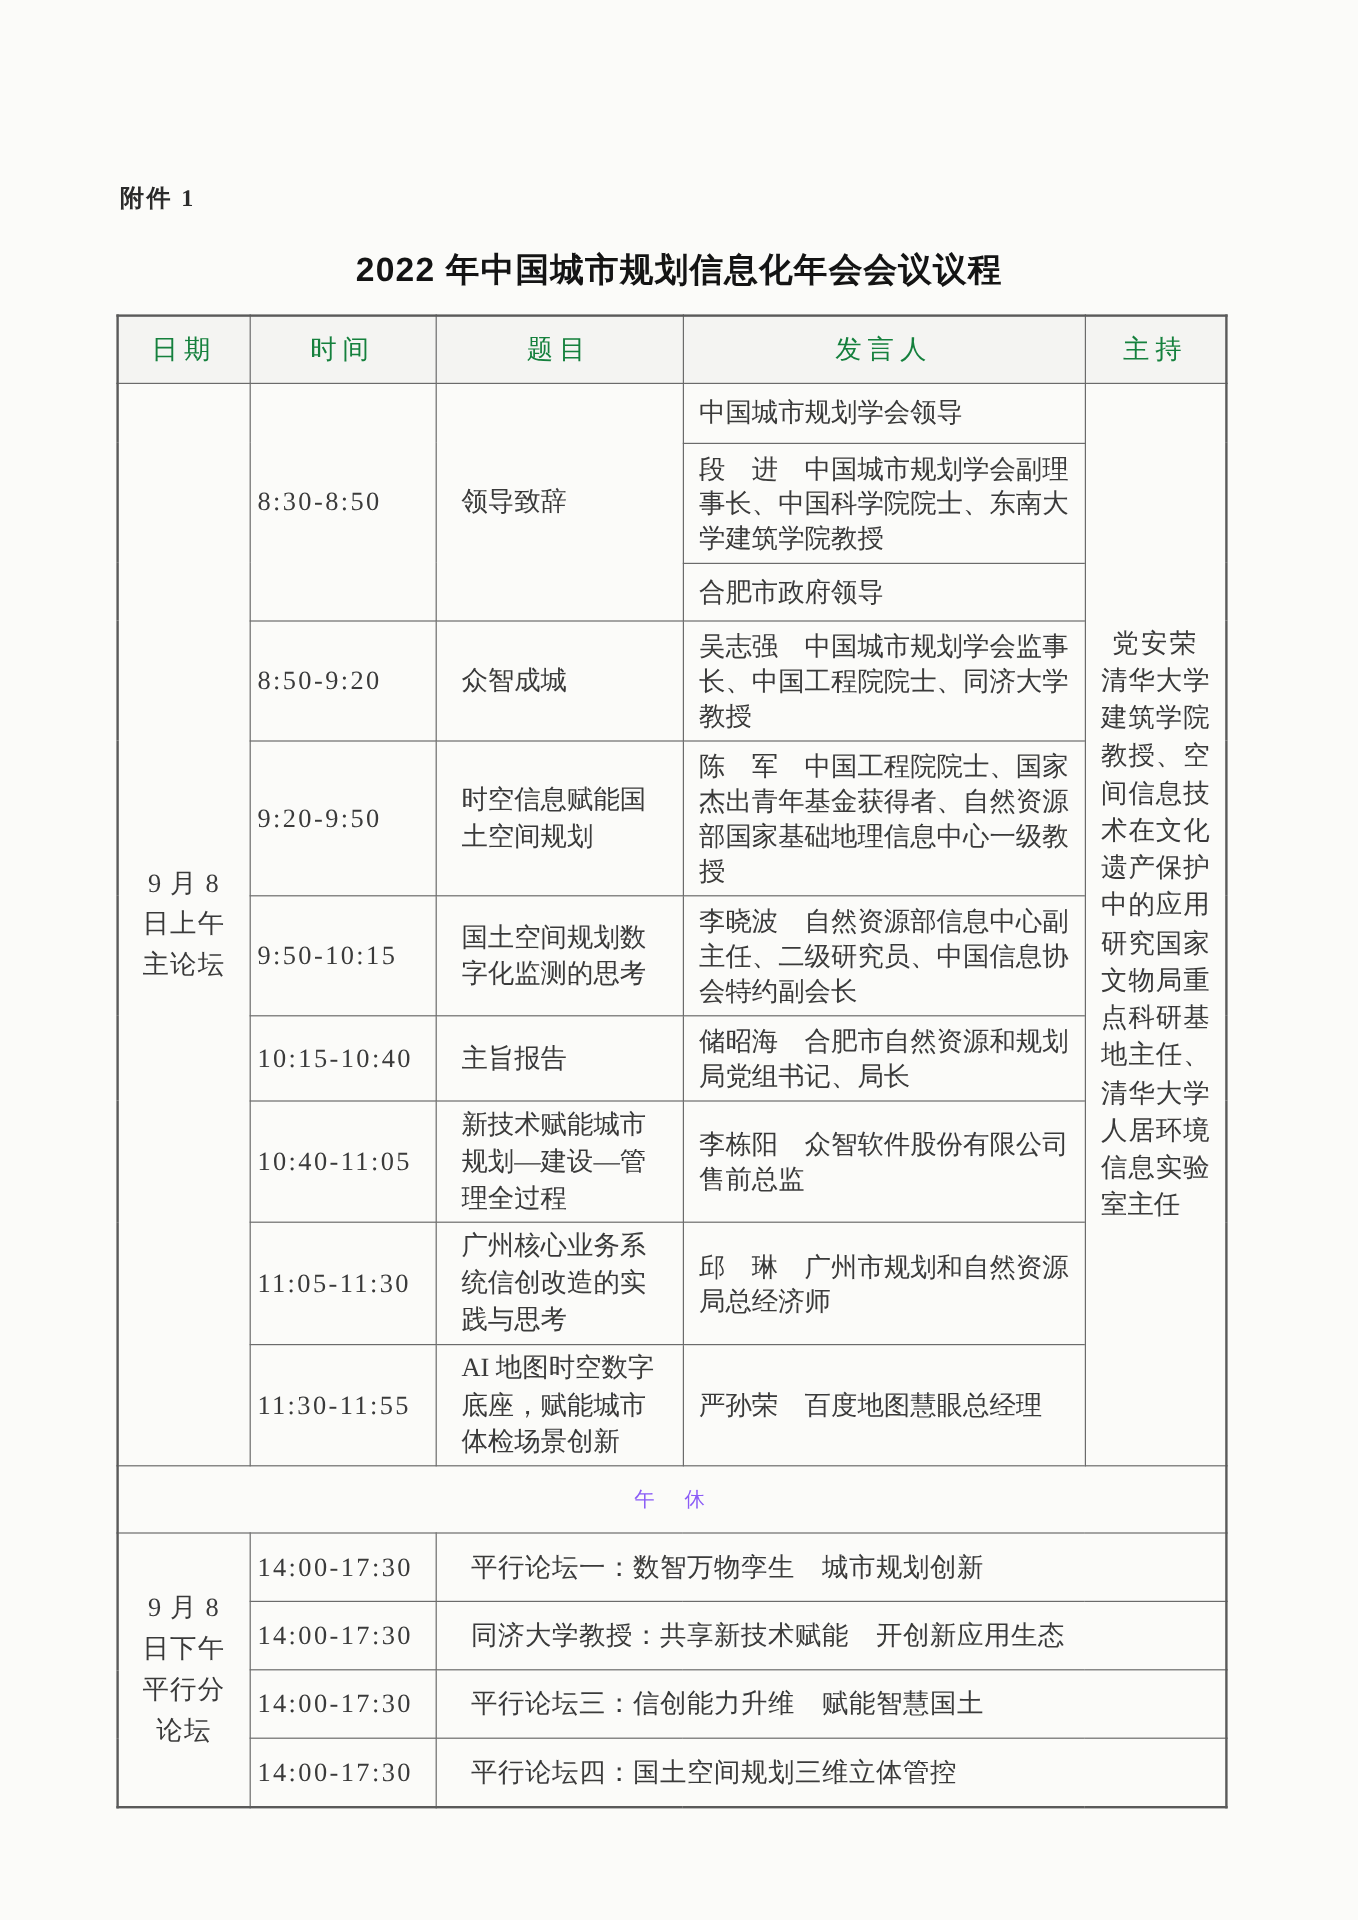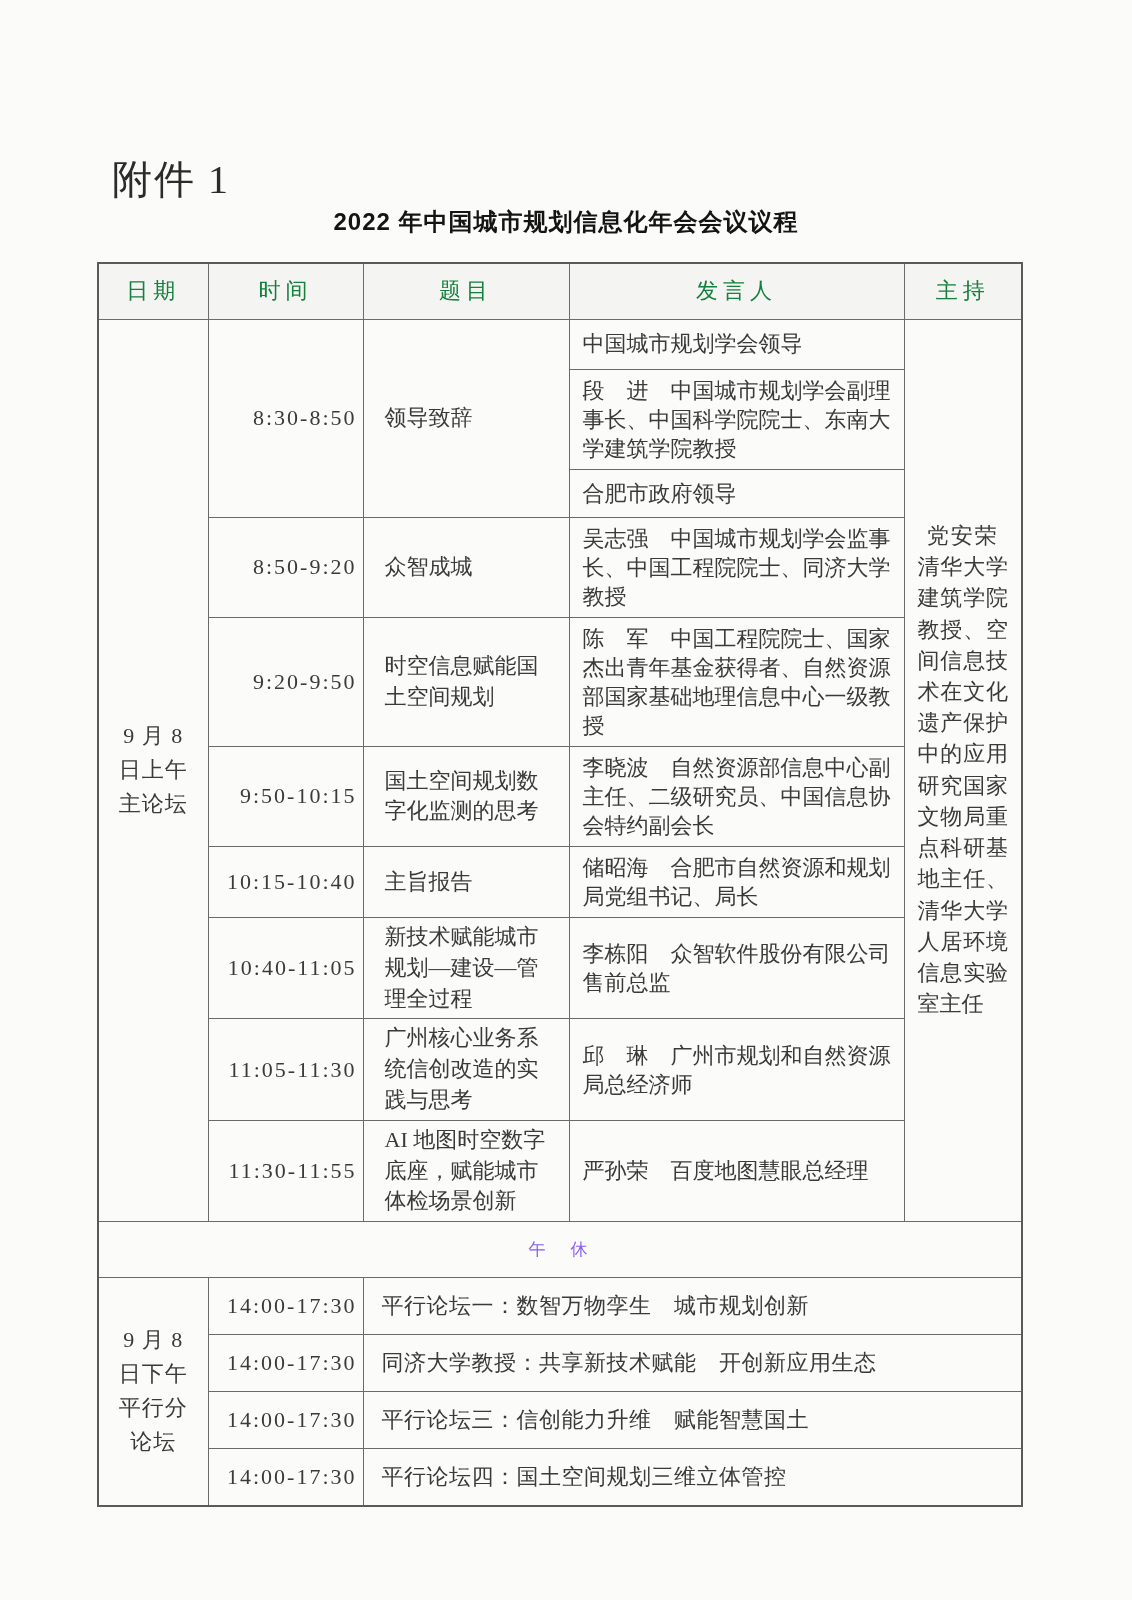--- a/index.html
+++ b/index.html
@@ -11,35 +11,36 @@
     position: relative;
     width: 1132px;
     height: 1600px;
     background: #fbfbf9;
     font-family: "Liberation Serif", serif;
     color: #343434;
     overflow: hidden;
   }
   .attachment {
     position: absolute;
-    left: 112px;
+    left: 100px;
     top: 152px;
-    font-size: 40px;
+    font-size: 20px;
     color: #2b2b2b;
     letter-spacing: 2px;
+    font-weight: bold;
   }
   .doc-title {
     position: absolute;
     left: 0;
     top: 206px;
     width: 1132px;
     text-align: center;
     font-family: "Liberation Sans", sans-serif;
     font-weight: bold;
-    font-size: 24px;
+    font-size: 28px;
     color: #141414;
     letter-spacing: 1px;
   }
   table.agenda {
     position: absolute;
     left: 97px;
     top: 262px;
     width: 924px;
     border-collapse: collapse;
     table-layout: fixed;
@@ -61,21 +62,21 @@
     text-align: center;
   }
   td.date-cell {
     text-align: center;
     white-space: pre-line;
     line-height: 1.55;
     letter-spacing: 1px;
     margin-top: 39px;
   }
   td.time-cell {
-    text-align: right;
+    text-align: left;
     letter-spacing: 2px;
     margin-left: 13px;
   }
   td.topic-cell {
     text-align: left;
     padding: 4px 21px;
     line-height: 1.4;
   }
   td.speaker-cell {
     text-align: left;
@@ -94,21 +95,21 @@
     line-height: 1.42;
   }
   td.break-cell {
     text-align: center;
     letter-spacing: 4px;
     font-size: 17px;
     color: #8b5cf6;
   }
   td.forum-cell {
     text-align: left;
-    padding-left: 18px;
+    padding-left: 29px;
     letter-spacing: 0.5px;
   }
 </style>
 </head>
 <body>
 
 <div class="page">
 
   <div class="attachment">附件 1</div>
 

